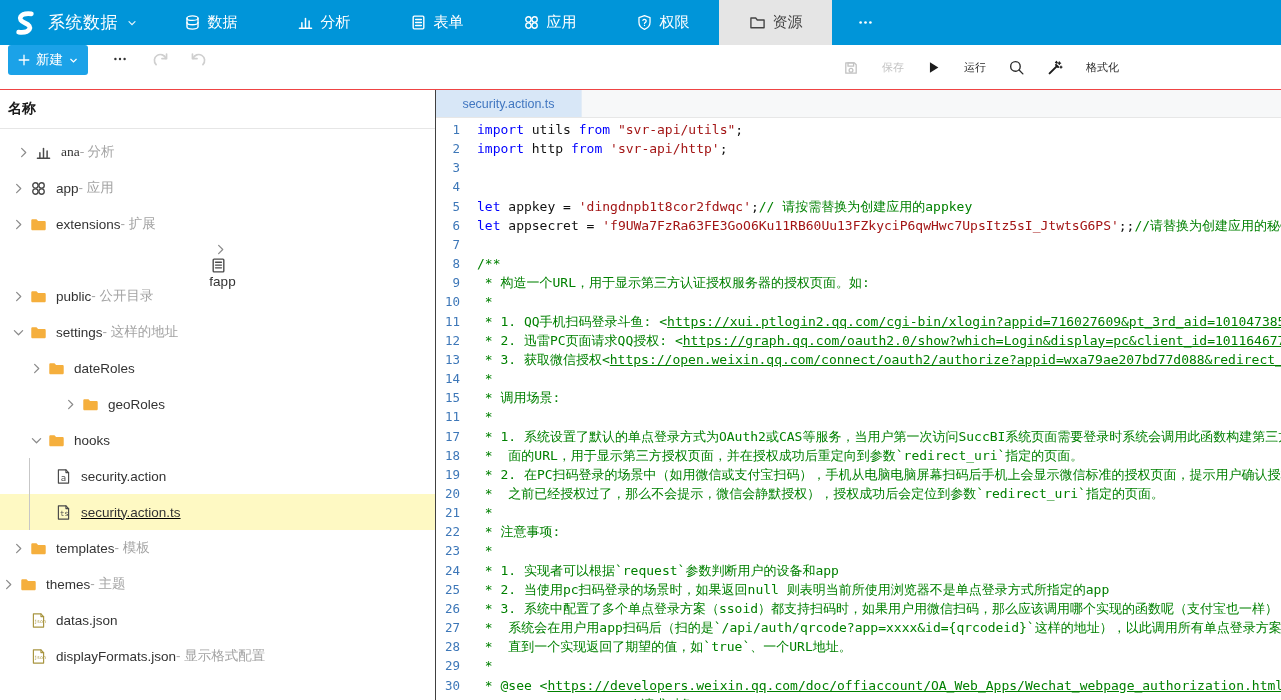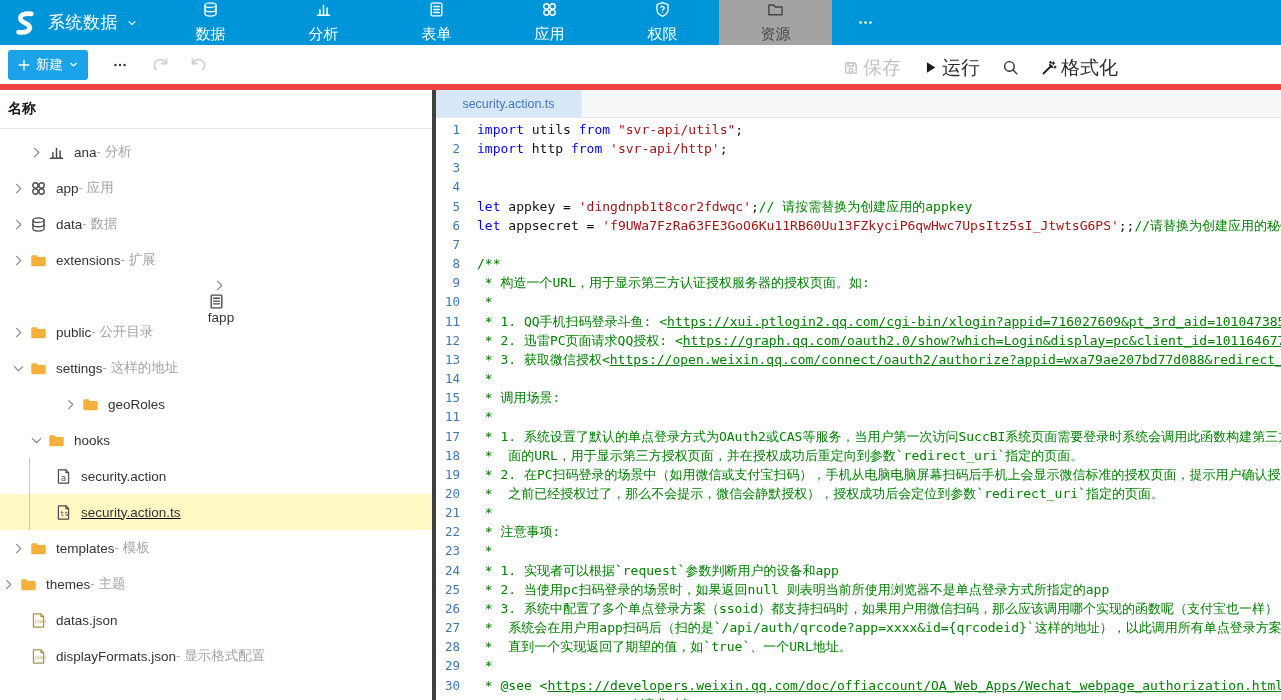--- a/index.html
+++ b/index.html
@@ -7,47 +7,47 @@
     font-family:"Liberation Sans","DejaVu Sans",sans-serif; }
 
   
   .topnav { height:45px; background:#0095d9; display:flex; align-items:stretch; color:#fff; }
   .brand { display:flex; align-items:center; gap:8px; padding:0 16px 0 10px; cursor:pointer; }
   .brand .logo { display:flex; }
   .brand .title { font-size:17px; letter-spacing:.5px; }
   .brand .chev { display:flex; opacity:.9; }
   .nav-tabs { display:flex; align-items:stretch; }
   .nav-tab { width:113px; display:flex; align-items:center; justify-content:center; gap:7px;
-    font-size:15px; cursor:pointer;flex-direction:column; }
-  .nav-tab.active { background:#a3a3a3; color:#444; }
+    font-size:15px; cursor:pointer; }
+  .nav-tab.active { background:#e5e5e5; color:#444; }
   .nav-tab .ic { display:flex; }
   .nav-tab.more { width:66px; }
 
   
-  .toolbar { height:45px; background:#fff; border-bottom:6px solid #ef4444; position:relative;
-    display:flex; align-items:center; }
+  .toolbar { height:45px; background:#fff; border-bottom:1px solid #ef4444; position:relative;
+    display:flex; }
   .btn-new { margin-left:8px; height:30px; background:#1ba2e8; color:#fff; border:none;
     border-radius:3px; display:flex; align-items:center; gap:5px; padding:0 9px;
     font-size:13.5px; cursor:pointer; font-family:inherit; }
   .btn-new .ic { display:flex; }
   .tool-ic { display:flex; align-items:center; justify-content:center; width:28px; height:28px; cursor:pointer; }
   .tool-ic.dots { margin-left:18px; color:#333; }
   .tool-ic.redo { margin-left:12px; color:#cfcfcf; }
   .tool-ic.undo { margin-left:10px; color:#cfcfcf; }
   .toolbar-right { position:absolute; left:843px; top:0; height:45px; display:flex;
     align-items:center; gap:22px; }
-  .tool-btn { display:flex; align-items:center; gap:4px; font-size:19px; color:#2b2b2b; cursor:pointer; }
+  .tool-btn { display:flex; align-items:center; gap:23px; font-size:11px; color:#2b2b2b; cursor:pointer; }
   .tool-btn .ic { display:flex; }
   .tool-btn.disabled { color:#c2c2c2; cursor:default; }
 
   
   .main { display:flex; height:610px; }
 
   
-  .sidebar { width:436px; border-right:4px solid #404040; background:#fff; overflow:hidden; flex:none; }
+  .sidebar { width:436px; border-right:1px solid #404040; background:#fff; overflow:hidden; flex:none; }
   .side-header { height:39px; display:flex; align-items:center; padding-left:8px;
     border-bottom:1px solid #e6e6e6; font-size:14px; font-weight:bold; color:#1a1a1a; }
   .tree { padding-top:5px; }
   .tree-row { height:36px; display:flex; align-items:center; font-size:13.5px; cursor:pointer;
     position:relative; }
   .tree-row.selected { background:#fef9c3;text-decoration:underline; }
   .tree-row .chev { width:16px; margin-right:4px; display:flex; justify-content:center; color:#8a8a8a; flex:none; }
   .tree-row .spacer { width:20px; flex:none; }
   .tree-row .ic { width:17px; margin-right:9px; display:flex; flex:none; }
   .tree-row .ic.dark { color:#4a4a4a; }
@@ -235,21 +235,21 @@
       </span>
       <span>格式化</span>
     </span>
   </div>
 </div>
 
 <div class="main">
   <div class="sidebar">
     <div class="side-header">名称</div>
     <div class="tree" id="tree">
-        <div class="tree-row" style="padding-left: 28px;">
+        <div class="tree-row" style="padding-left: 15px; font-family: Liberation Serif, serif;">
           <span class="chev">
             <svg width="15" height="15" viewBox="0 0 16 16" fill="none" stroke="currentColor" stroke-width="1.3" stroke-linecap="round" stroke-linejoin="round">
               <path d="M6 3.6 L10.4 8 6 12.4"></path>
             </svg>
           </span>
           <span class="ic dark">
             <svg width="17" height="17" viewBox="0 0 16 16" fill="none" stroke="currentColor" stroke-width="1.4" stroke-linecap="round" stroke-linejoin="round">
               <path d="M2.3 13.5 h11.4"></path>
               <path d="M4.6 13.5 V8.2"></path>
               <path d="M8 13.5 V4.2"></path>
@@ -269,36 +269,20 @@
             <svg width="17" height="17" viewBox="0 0 16 16" fill="none" stroke="currentColor" stroke-width="1.3" stroke-linecap="round" stroke-linejoin="round">
               <circle cx="5.1" cy="5.1" r="2.5"></circle>
               <circle cx="10.9" cy="5.1" r="2.5"></circle>
               <circle cx="5.1" cy="10.9" r="2.5"></circle>
               <circle cx="10.9" cy="10.9" r="2.5"></circle>
             </svg>
           </span>
           <span class="nm">app</span>
           <span class="sfx"> - 应用</span>
         </div>
-        <div class="tree-row" style="padding-left: 10px;">
-          <span class="chev">
-            <svg width="15" height="15" viewBox="0 0 16 16" fill="none" stroke="currentColor" stroke-width="1.3" stroke-linecap="round" stroke-linejoin="round">
-              <path d="M6 3.6 L10.4 8 6 12.4"></path>
-            </svg>
-          </span>
-          <span class="ic dark">
-            <svg width="17" height="17" viewBox="0 0 16 16" fill="none" stroke="currentColor" stroke-width="1.3" stroke-linecap="round" stroke-linejoin="round">
-              <ellipse cx="8" cy="3.9" rx="5.2" ry="2.1"></ellipse>
-              <path d="M2.8 3.9 V8 c0 1.16 2.33 2.1 5.2 2.1 s5.2-.94 5.2-2.1 V3.9"></path>
-              <path d="M2.8 8 v4.1 c0 1.16 2.33 2.1 5.2 2.1 s5.2-.94 5.2-2.1 V8"></path>
-            </svg>
-          </span>
-          <span class="nm">data</span>
-          <span class="sfx"> - 数据</span>
-        </div>
         <div class="tree-row" style="padding-left: 10px; text-align: center;">
           <span class="chev">
             <svg width="15" height="15" viewBox="0 0 16 16" fill="none" stroke="currentColor" stroke-width="1.3" stroke-linecap="round" stroke-linejoin="round">
               <path d="M6 3.6 L10.4 8 6 12.4"></path>
             </svg>
           </span>
           <span class="ic ">
             <svg width="17" height="17" viewBox="0 0 16 16">
               <path d="M1.2 4.2 c0-.7.5-1.2 1.2-1.2 h3.7 l1.5 1.8 h6 c.7 0 1.2.5 1.2 1.2 v6.3 c0 .7-.5 1.2-1.2 1.2 H2.4 c-.7 0-1.2-.5-1.2-1.2 Z" fill="#f5af3d"></path>
             </svg>
@@ -340,20 +324,33 @@
               <path d="M3.6 6 L8 10.4 12.4 6"></path>
             </svg>
           </span>
           <span class="ic ">
             <svg width="17" height="17" viewBox="0 0 16 16">
               <path d="M1.2 4.2 c0-.7.5-1.2 1.2-1.2 h3.7 l1.5 1.8 h6 c.7 0 1.2.5 1.2 1.2 v6.3 c0 .7-.5 1.2-1.2 1.2 H2.4 c-.7 0-1.2-.5-1.2-1.2 Z" fill="#f5af3d"></path>
             </svg>
           </span>
           <span class="nm">settings</span>
           <span class="sfx"> - 这样的地址</span>
+        </div>
+        <div class="tree-row" style="padding-left: 28px;">
+          <span class="chev">
+            <svg width="15" height="15" viewBox="0 0 16 16" fill="none" stroke="currentColor" stroke-width="1.3" stroke-linecap="round" stroke-linejoin="round">
+              <path d="M6 3.6 L10.4 8 6 12.4"></path>
+            </svg>
+          </span>
+          <span class="ic ">
+            <svg width="17" height="17" viewBox="0 0 16 16">
+              <path d="M1.2 4.2 c0-.7.5-1.2 1.2-1.2 h3.7 l1.5 1.8 h6 c.7 0 1.2.5 1.2 1.2 v6.3 c0 .7-.5 1.2-1.2 1.2 H2.4 c-.7 0-1.2-.5-1.2-1.2 Z" fill="#f5af3d"></path>
+            </svg>
+          </span>
+          <span class="nm">dateRoles</span>
         </div>
         <div class="tree-row" style="padding-left: 28px; margin-left: 34px;">
           <span class="chev">
             <svg width="15" height="15" viewBox="0 0 16 16" fill="none" stroke="currentColor" stroke-width="1.3" stroke-linecap="round" stroke-linejoin="round">
               <path d="M6 3.6 L10.4 8 6 12.4"></path>
             </svg>
           </span>
           <span class="ic ">
             <svg width="17" height="17" viewBox="0 0 16 16">
               <path d="M1.2 4.2 c0-.7.5-1.2 1.2-1.2 h3.7 l1.5 1.8 h6 c.7 0 1.2.5 1.2 1.2 v6.3 c0 .7-.5 1.2-1.2 1.2 H2.4 c-.7 0-1.2-.5-1.2-1.2 Z" fill="#f5af3d"></path>

